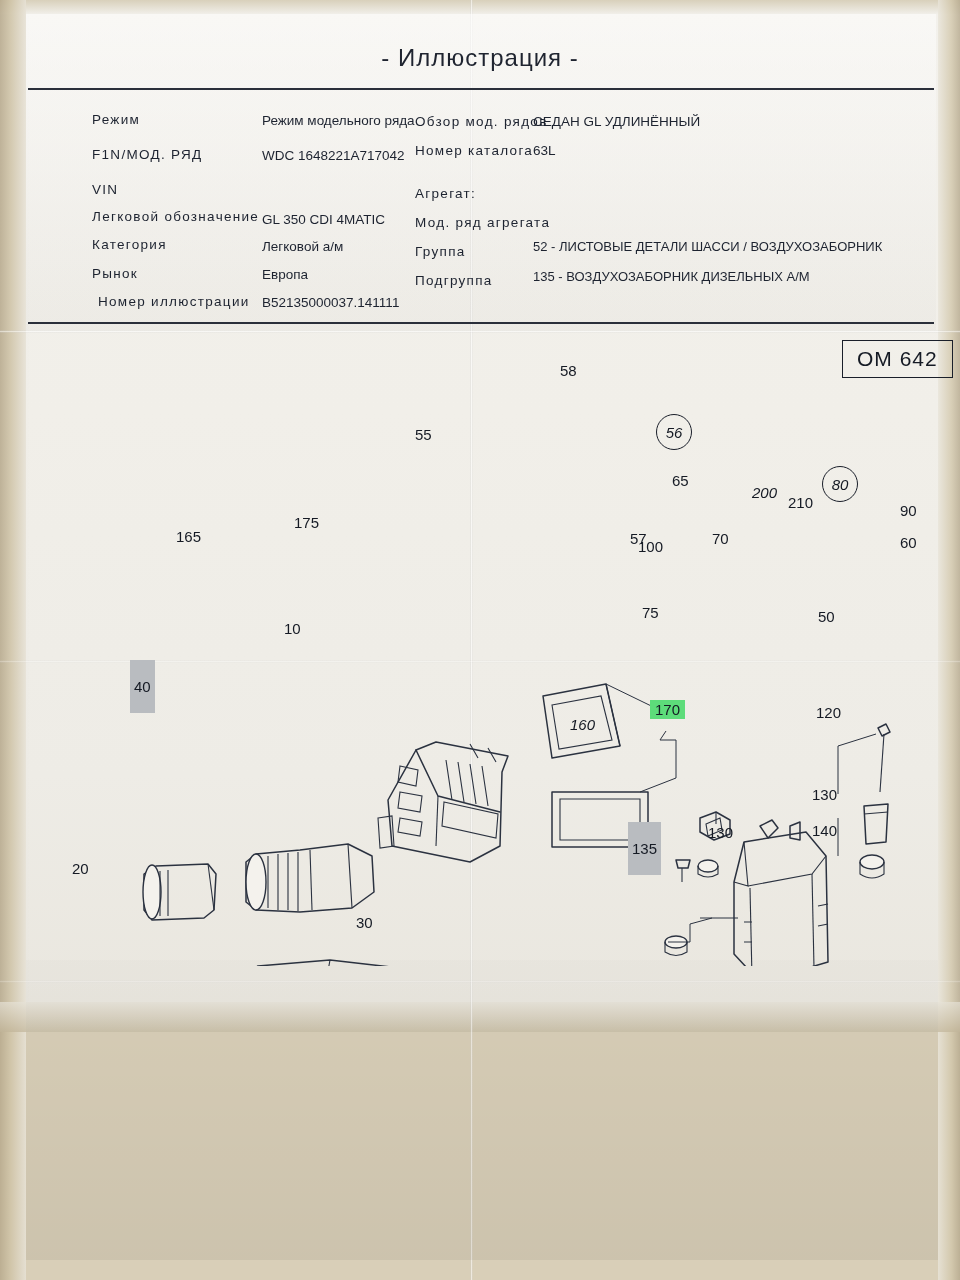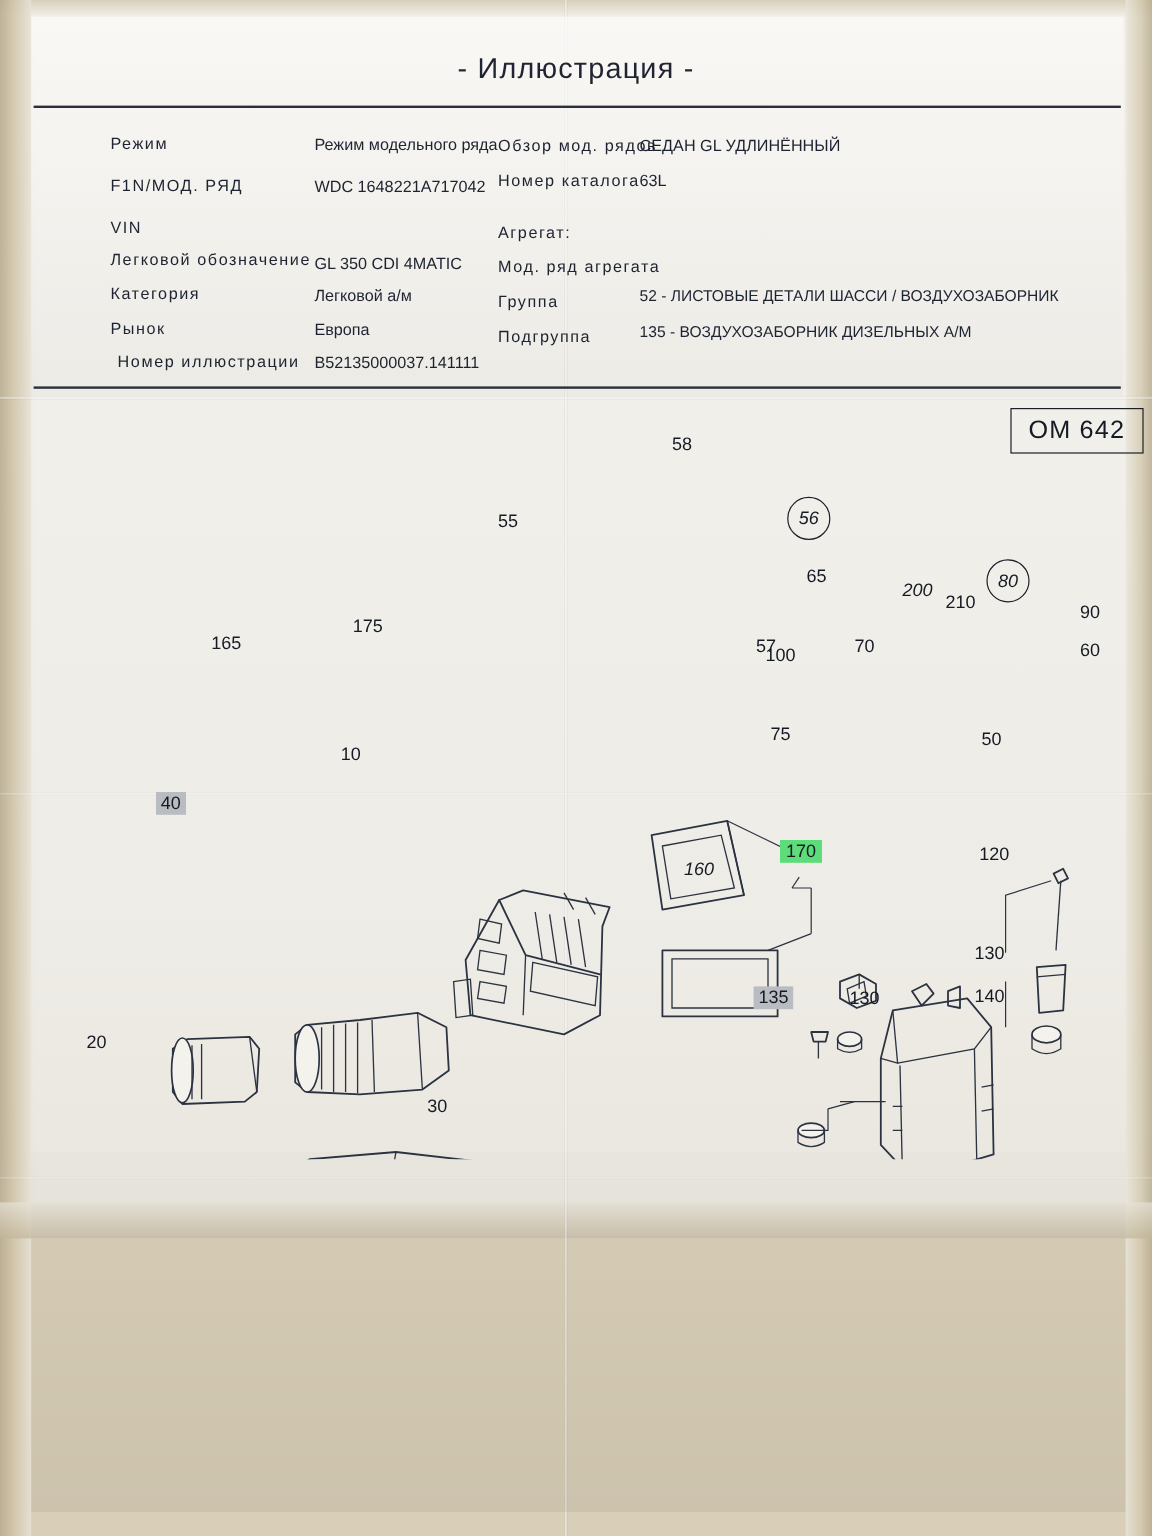--- a/index.html
+++ b/index.html
@@ -37,21 +37,21 @@
     font-size:24px;letter-spacing:1px;color:#1f2430;
   }
   .rule{position:absolute;background:#2a2f3a;height:1.6px;}
 
   .meta{position:absolute;color:#1d2330;font-size:13.5px;white-space:nowrap;}
   .meta.sp{letter-spacing:1.3px;}
 
   
   #draw{position:absolute;left:0;top:326px;width:960px;height:640px;}
   .lbl{position:absolute;font-size:15px;color:#151a24;white-space:nowrap;}
-  .hl-grey{background:#b9bcc0;padding:1px 4px;}
+  .hl-grey{background:#b9bcc0;padding:18px 4px;}
   .hl-green{background:#5ddc7a;padding:1px 5px;}
   .circ{
     position:absolute;border:1.6px solid #1a1f2a;border-radius:50%;
     width:34px;height:34px;display:flex;align-items:center;justify-content:center;
     font-size:15px;color:#151a24;font-style:italic;
   }
   .ombox{
     position:absolute;border:1.6px solid #1a1f2a;padding:6px 14px;
     font-size:21px;color:#151a24;letter-spacing:1px;background:transparent;
   }

